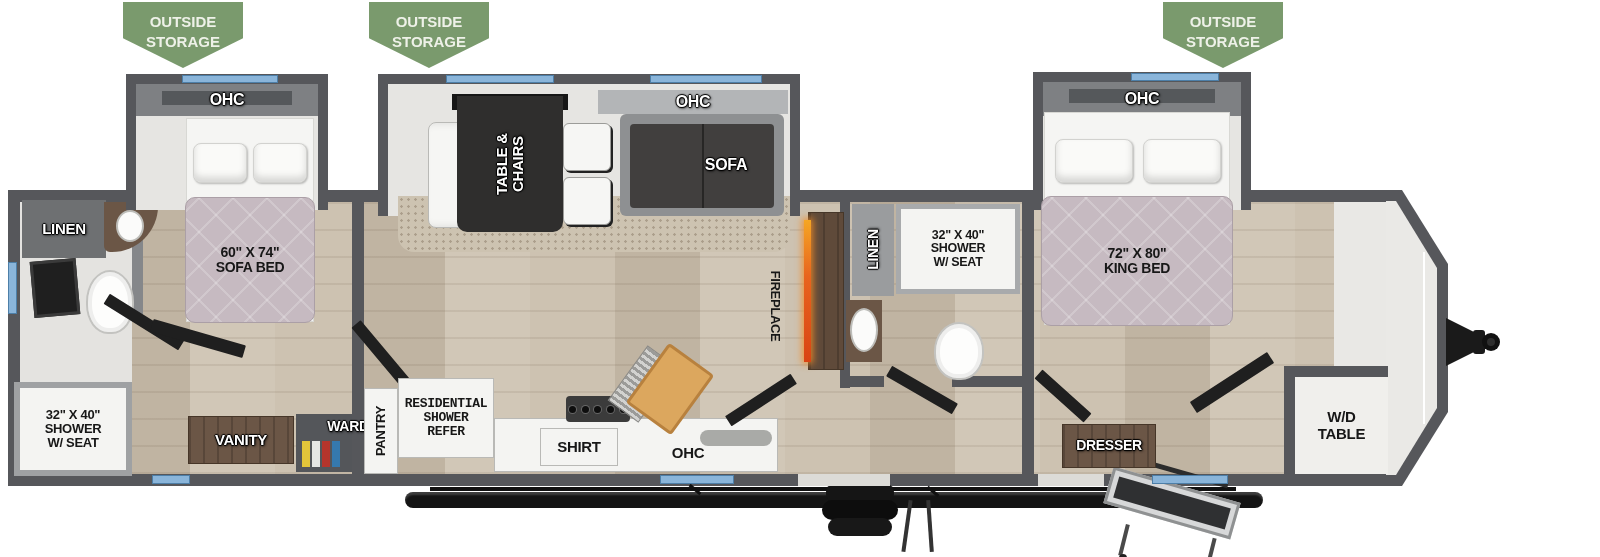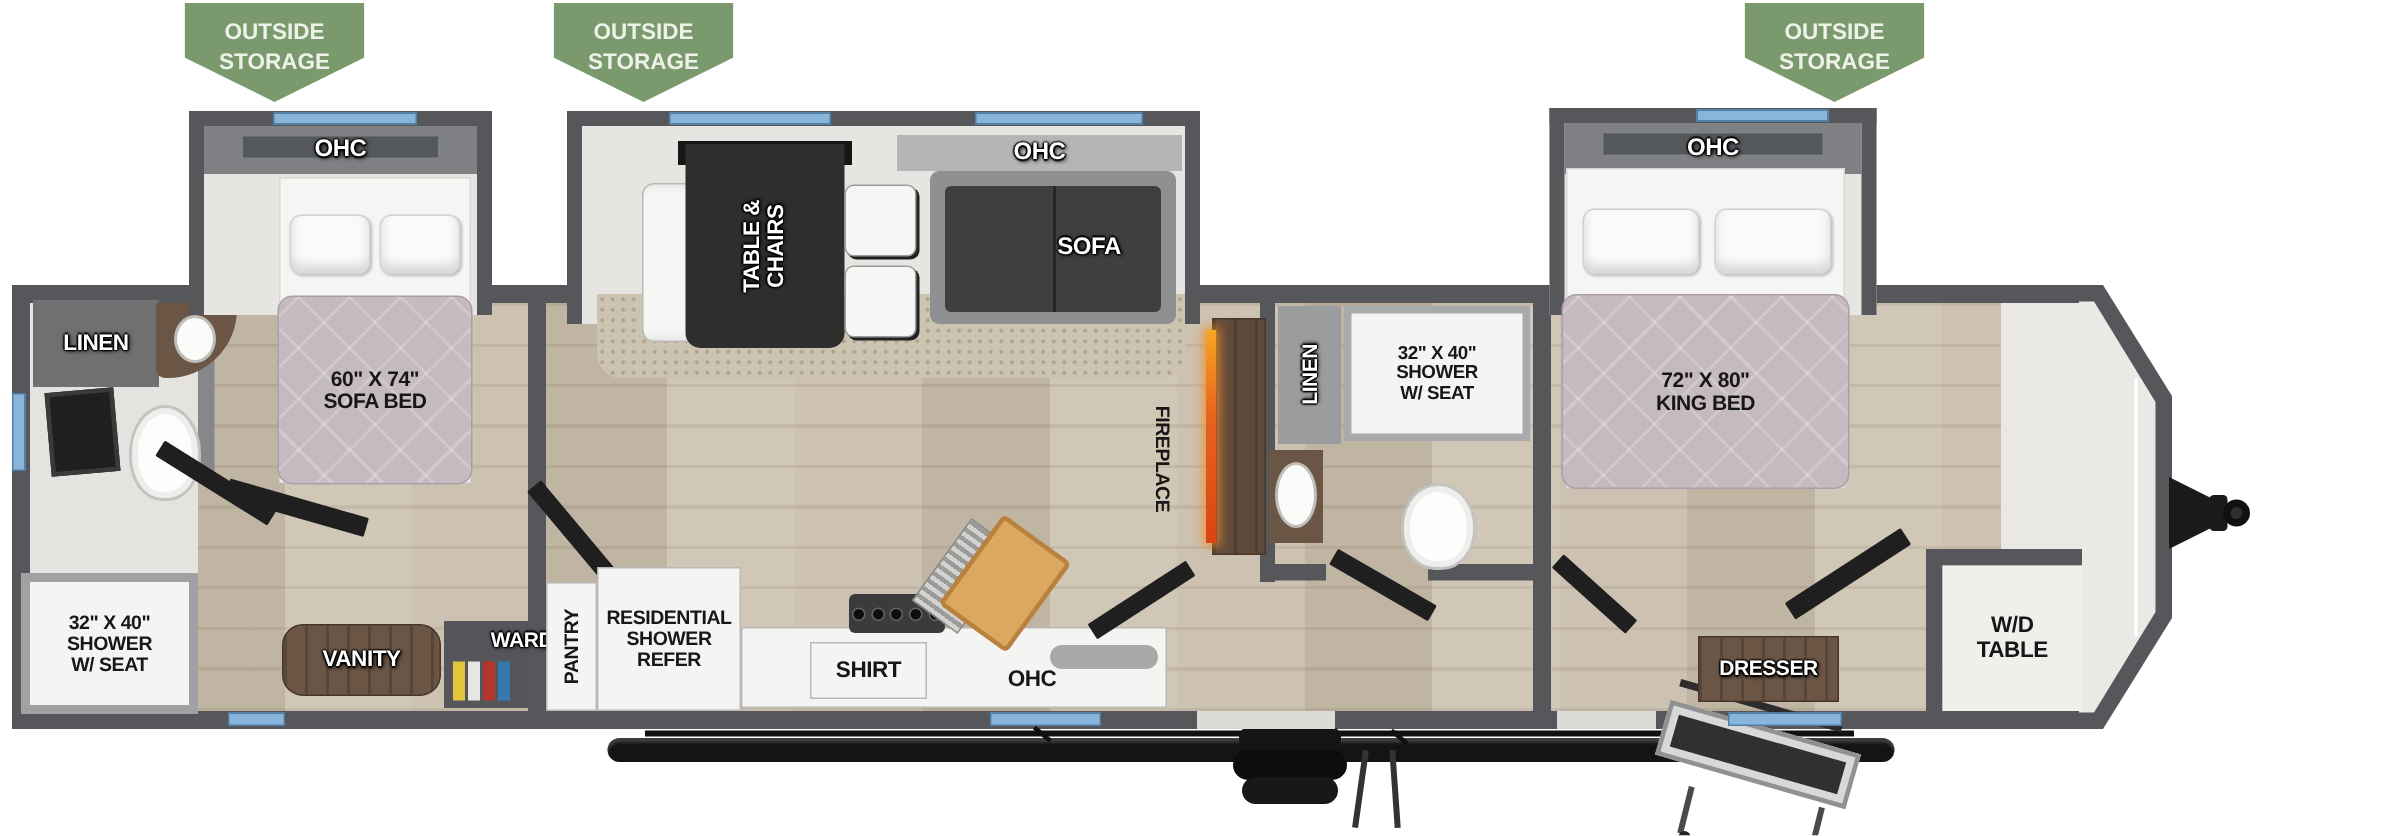--- a/index.html
+++ b/index.html
@@ -119,38 +119,38 @@
     <div class="abs pillow" style="left:6px;top:24px;width:54px;height:40px;"></div>
     <div class="abs pillow" style="left:66px;top:24px;width:54px;height:40px;"></div>
     <div class="abs mattress flexc" style="left:-2px;top:78px;width:130px;height:126px;">
       <div class="tk" style="font-size:14px;">
         <div>60" X 74"</div>
         <div>SOFA BED</div>
       </div>
     </div>
   </div>
   <div class="abs door" style="left:150px;top:332px;width:96px;height:13px;transform:rotate(16deg);"></div>
-  <div class="abs woodbox flexc" style="left:188px;top:416px;width:106px;height:48px;z-index:4;border-radius:14px;">
+  <div class="abs woodbox flexc" style="left:188px;top:416px;width:106px;height:48px;z-index:4;">
     <span class="tw" style="font-size:15px;">VANITY</span>
   </div>
   <div class="abs" style="left:296px;top:414px;width:56px;height:58px;background:#54565a;z-index:4;">
     <div class="abs" style="left:6px;bottom:5px;width:8px;height:26px;background:#e2c53a;"></div>
     <div class="abs" style="left:16px;bottom:5px;width:8px;height:26px;background:#e6e6e3;"></div>
     <div class="abs" style="left:26px;bottom:5px;width:8px;height:26px;background:#b5352c;"></div>
     <div class="abs" style="left:36px;bottom:5px;width:8px;height:26px;background:#3579ae;"></div>
     <div class="flexc" style="height:26px;">
         <span class="tw" style="font-size:14px;margin-left:48px;">WARD</span>
       </div>
   </div>
   <div class="abs door" style="left:356px;top:318px;width:80px;height:12px;transform:rotate(50deg);transform-origin:left center;"></div>
 
   <div class="abs whitebox flexc" style="left:364px;top:388px;width:34px;height:86px;z-index:4;">
     <span class="tk" style="font-size:13px;transform:rotate(-90deg);white-space:nowrap;">PANTRY</span>
   </div>
-  <div class="abs whitebox flexc" style="left:398px;top:378px;width:96px;height:96px;z-index:4;">
+  <div class="abs whitebox flexc" style="left:398px;top:378px;width:96px;height:80px;z-index:4;font-family:Liberation Mono, monospace;">
     <div class="tk" style="font-size:13px;">
       <div>RESIDENTIAL</div>
       <div>SHOWER</div>
       <div>REFER</div>
     </div>
   </div>
   <div class="abs whitebox" style="left:494px;top:418px;width:284px;height:54px;z-index:4;"></div>
   <div class="abs" style="left:566px;top:396px;width:64px;height:26px;background:#3b3b3b;border-radius:4px;z-index:4;display:flex;justify-content:space-around;align-items:center;">
     <span style="width:7px;height:7px;border-radius:50%;background:#0e0e0e;box-shadow:0 0 0 1px #666;"></span>
     <span style="width:7px;height:7px;border-radius:50%;background:#0e0e0e;box-shadow:0 0 0 1px #666;"></span>
@@ -228,21 +228,21 @@
   <div class="abs" style="left:1044px;top:112px;width:186px;height:213px;background:#f5f5f3;z-index:6;border:1px solid #d8d8d4;">
     <div class="abs pillow" style="left:10px;top:26px;width:78px;height:44px;"></div>
     <div class="abs pillow" style="left:98px;top:26px;width:78px;height:44px;"></div>
     <div class="abs mattress flexc" style="left:-4px;top:83px;width:192px;height:130px;">
       <div class="tk" style="font-size:14px;">
         <div>72" X 80"</div>
         <div>KING BED</div>
       </div>
     </div>
   </div>
-  <div class="abs woodbox flexc" style="left:1132px;top:424px;width:94px;height:44px;z-index:4;">
+  <div class="abs woodbox flexc" style="left:1062px;top:424px;width:94px;height:44px;z-index:4;">
     <span class="tw" style="font-size:14px;">DRESSER</span>
   </div>
   <div class="abs door" style="left:1030px;top:390px;width:66px;height:12px;transform:rotate(42deg);"></div>
   <div class="abs door" style="left:1186px;top:376px;width:92px;height:13px;transform:rotate(-33deg);"></div>
 
 
   <div class="abs flexc" style="left:1295px;top:377px;width:93px;height:97px;background:#f0efec;z-index:4;">
     <div class="tk" style="font-size:15px;">
       <div>W/D</div>
       <div>TABLE</div>

